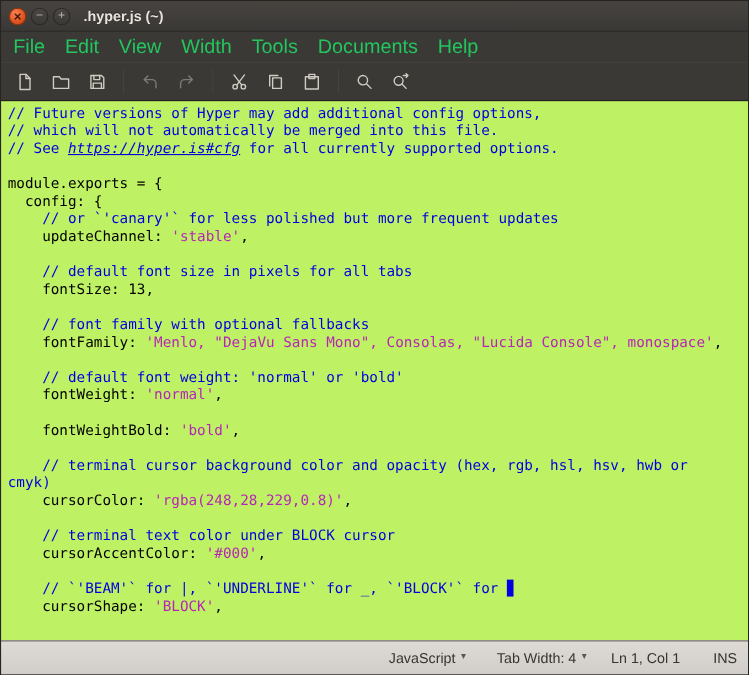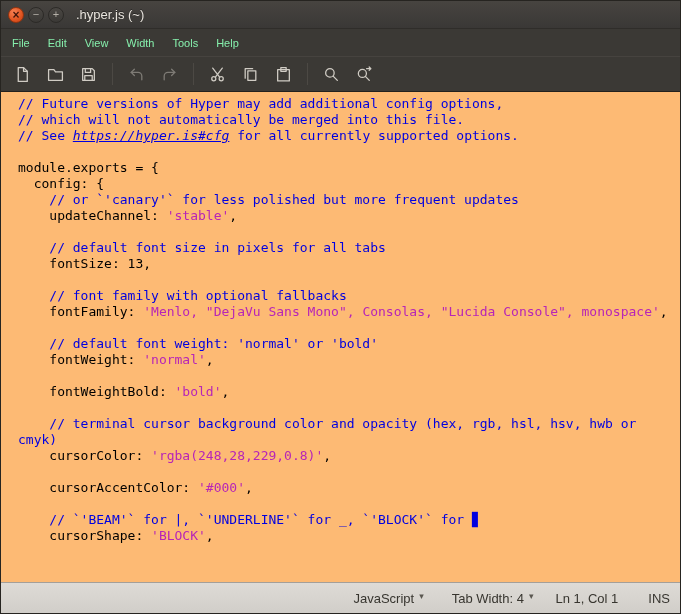--- a/index.html
+++ b/index.html
@@ -9,38 +9,38 @@
 
   
   .titlebar{height:28px;background:linear-gradient(#474440,#3a3836);display:flex;
             align-items:center;padding:0 7px;flex:0 0 auto;border-bottom:1px solid #2f2d2a}
   .wbtn{width:16px;height:16px;border-radius:50%;display:flex;align-items:center;
         justify-content:center;margin-right:4px;font-size:12px;line-height:1;cursor:default}
   .wbtn.close{background:radial-gradient(circle at 35% 30%,#f98154,#e05420 60%,#c24018);
               border:1px solid #95340f;color:#41150a;font-weight:bold}
   .wbtn.minimize,.wbtn.maximize{background:linear-gradient(#4a4743,#3b3936);
               border:1px solid #2c2a27;color:#b5b0a8;font-size:11px}
-  .window-title{color:#e9e5de;font-weight:normal;font-size:13px;margin-left:8px;
+  .window-title{color:#e9e5de;font-weight:bold;font-size:13px;margin-left:8px;
                 text-shadow:0 -1px 0 rgba(0,0,0,.45)}
 
   
   .menubar{height:27px;background:#3b3935;display:flex;align-items:center;padding:0 2px;flex:0 0 auto}
-  .menu-item{color:#86efac;font-size:11px;padding:4px 9px;border-radius:2px}
+  .menu-item{color:#22c55e;font-size:18px;padding:4px 9px;border-radius:2px}
 
   
   .toolbar{height:36px;background:#3b3935;border-top:1px solid #46433f;border-bottom:1px solid #23211e;
            display:flex;align-items:center;padding:0 5px;flex:0 0 auto}
   .tb-btn{width:31px;height:28px;background:none;border:none;display:flex;
           align-items:center;justify-content:center;margin:0 1px}
   .tb-btn svg *{stroke:#d0ccc4;fill:none;stroke-width:1.2;stroke-linecap:round;stroke-linejoin:round}
   .tb-btn.dim{opacity:.45}
   .tb-sep{width:1px;height:22px;background:#2c2a27;border-right:1px solid #4c4944;margin:0 7px}
 
   
-  .editor{flex:1 1 auto;background:#fdba74;overflow:hidden;padding:4px 0 0 17px;
+  .editor{flex:1 1 auto;background:#bef264;overflow:hidden;padding:4px 0 0 6px;
           font-family:"DejaVu Sans Mono","Liberation Mono",monospace;font-size:13px;line-height:16px}
   .code-line{white-space:pre;height:16px}
   .tok-plain{color:#000000}
   .tok-comment{color:var(--tok-comment)}
   .tok-string{color:var(--tok-string)}
   .tok-number{color:var(--tok-number)}
   .tok-link{color:var(--tok-link);font-style:italic;text-decoration:underline}
 
   
   .statusbar{height:31px;background:linear-gradient(#dedbd6,#d1cec9);border-top:1px solid #a49f99;
@@ -70,20 +70,21 @@
     </div>
     <div class="window-title">.hyper.js (~)</div>
   </div>
 
   <div class="menubar">
       <span class="menu-item">File</span>
       <span class="menu-item">Edit</span>
       <span class="menu-item">View</span>
       <span class="menu-item">Width</span>
       <span class="menu-item">Tools</span>
+      <span class="menu-item">Documents</span>
       <span class="menu-item">Help</span>
     </div>
 
   <div class="toolbar">
       <button class="tb-btn">
         <svg width="17" height="17" viewBox="0 0 16 16">
           <path d="M4 1.5h5l3.5 3.5v9.5H4z"></path>
           <path d="M9 1.5V5h3.5"></path>
         </svg>
       </button>
@@ -166,20 +167,21 @@
       <div class="code-line">&nbsp;</div>
       <div class="code-line"><span class="tok-comment">    // default font weight: 'normal' or 'bold'</span></div>
       <div class="code-line"><span class="tok-plain">    fontWeight: </span><span class="tok-string">'normal'</span><span class="tok-plain">,</span></div>
       <div class="code-line">&nbsp;</div>
       <div class="code-line"><span class="tok-plain">    fontWeightBold: </span><span class="tok-string">'bold'</span><span class="tok-plain">,</span></div>
       <div class="code-line">&nbsp;</div>
       <div class="code-line"><span class="tok-comment">    // terminal cursor background color and opacity (hex, rgb, hsl, hsv, hwb or</span></div>
       <div class="code-line"><span class="tok-comment">cmyk)</span></div>
       <div class="code-line"><span class="tok-plain">    cursorColor: </span><span class="tok-string">'rgba(248,28,229,0.8)'</span><span class="tok-plain">,</span></div>
       <div class="code-line">&nbsp;</div>
+      <div class="code-line"><span class="tok-comment">    // terminal text color under BLOCK cursor</span></div>
       <div class="code-line"><span class="tok-plain">    cursorAccentColor: </span><span class="tok-string">'#000'</span><span class="tok-plain">,</span></div>
       <div class="code-line">&nbsp;</div>
       <div class="code-line"><span class="tok-comment">    // `'BEAM'` for |, `'UNDERLINE'` for _, `'BLOCK'` for ▊</span></div>
       <div class="code-line"><span class="tok-plain">    cursorShape: </span><span class="tok-string">'BLOCK'</span><span class="tok-plain">,</span></div>
     </div>
 
   <div class="statusbar">
     <div class="sb-group">
       <div class="sb-item sb-lang">
         <span>JavaScript</span>

